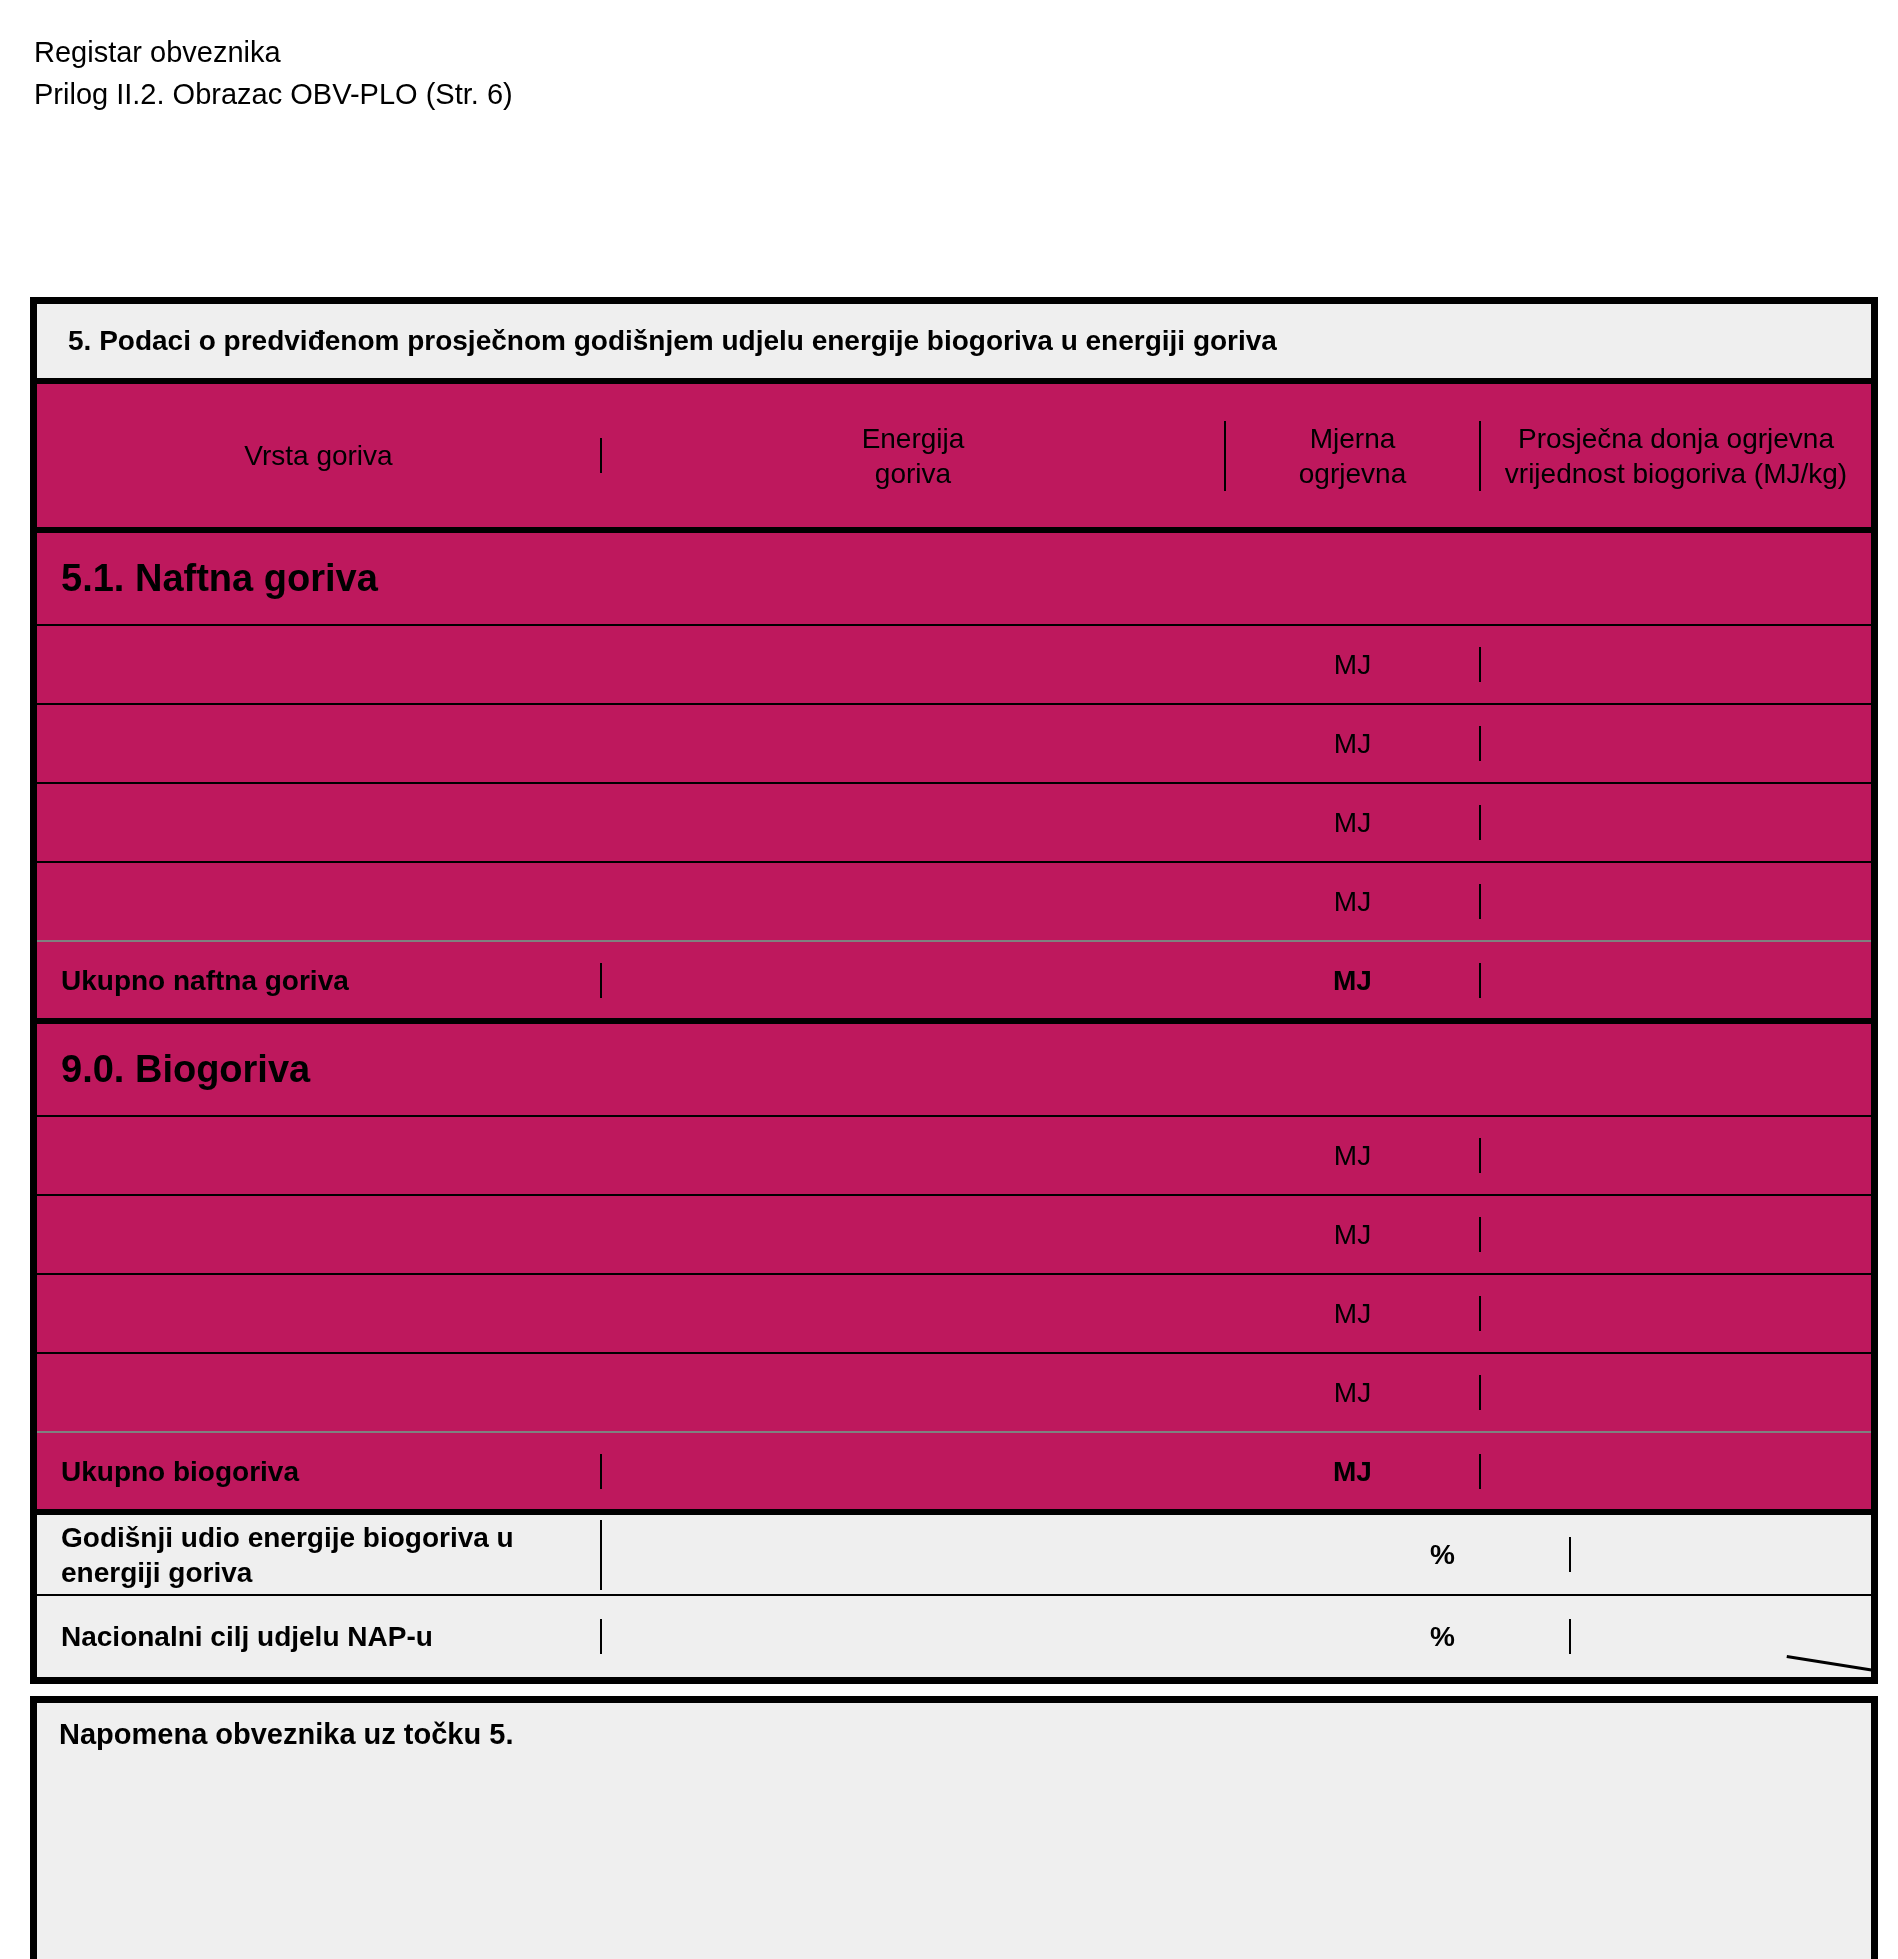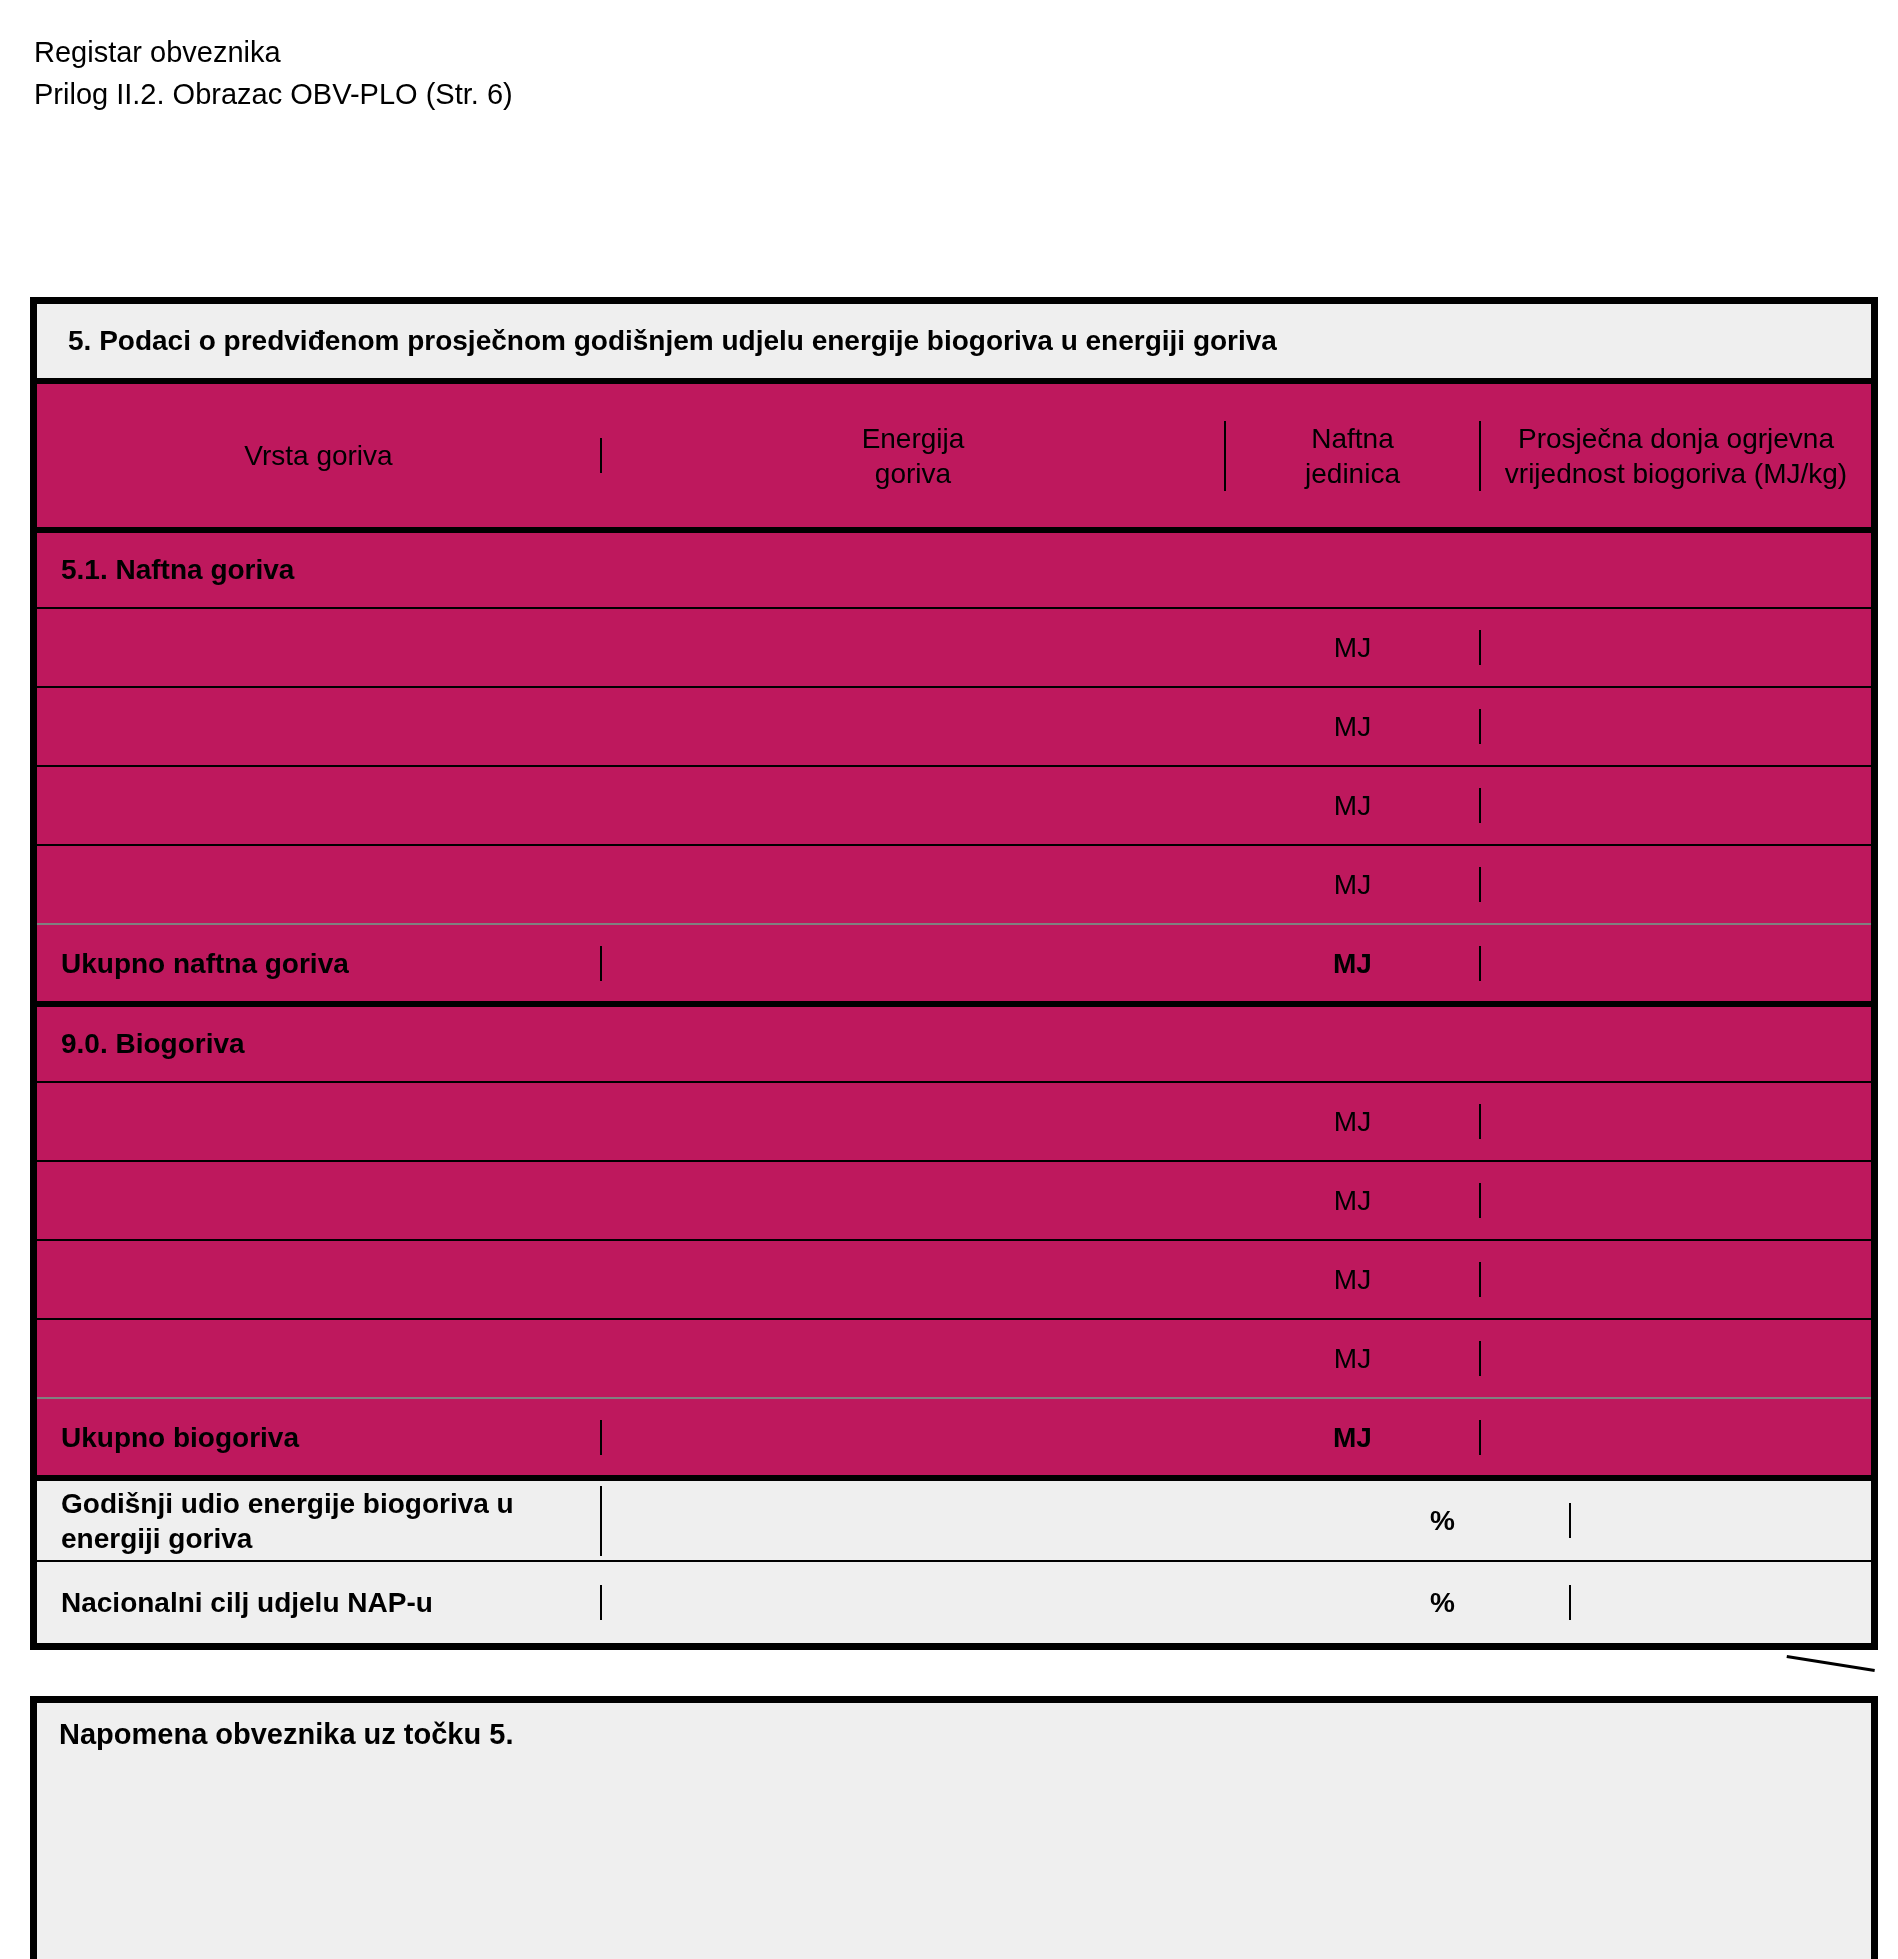--- a/index.html
+++ b/index.html
@@ -34,22 +34,22 @@
   .row-title{
     height:80px;border-bottom-width:6.5px;background:#efefef;
     display:flex;align-items:center;
     font-weight:bold;font-size:28px;padding-left:31px;box-sizing:border-box;
   }
   .row-colhead{height:149px;border-bottom-width:6.5px;}
   .row-colhead .c1{justify-content:center;text-align:center;padding-left:0;padding-right:0;}
   .row-colhead .c3 span{display:inline-block;max-width:138px;}
   .row-colhead .c4 span{display:inline-block;max-width:351px;}
   .row-section{
-    height:76px;display:flex;align-items:center;
-    font-weight:bold;font-size:28px;padding-left:24px;box-sizing:border-box;
+    height:93px;display:flex;align-items:center;
+    font-weight:bold;font-size:38px;padding-left:24px;box-sizing:border-box;
   }
   .row-data{height:79px;}
   .row-data.grey-line{border-bottom-color:#808080;}
   .row-total{height:82px;border-bottom-width:6.5px;font-weight:bold;}
   .row-summary{height:81px;background:#efefef;font-weight:bold;gap:45px;}
   .row-summary.last{border-bottom:none;}
   
   .curl{
     position:absolute;left:1787px;top:1630px;width:89px;height:2.8px;
     background:#000;transform:rotate(9deg);transform-origin:left top;
@@ -79,21 +79,21 @@
     </div>
 
     <div class="t-row row-colhead">
       <div class="cell c1">
           <span>Vrsta goriva</span>
         </div>
       <div class="cell c2 c3" style="width:624px">
           <span>Energija goriva</span>
         </div>
       <div class="cell c3">
-          <span>Naftna jedinica</span>
+          <span>Mjerna ogrjevna</span>
         </div>
       <div class="cell c4">
           <span>Prosječna donja ogrjevna vrijednost biogoriva (MJ/kg)</span>
         </div>
     </div>
 
     <div class="t-row row-section">
       <span>5.1. Naftna goriva</span>
     </div>
 

